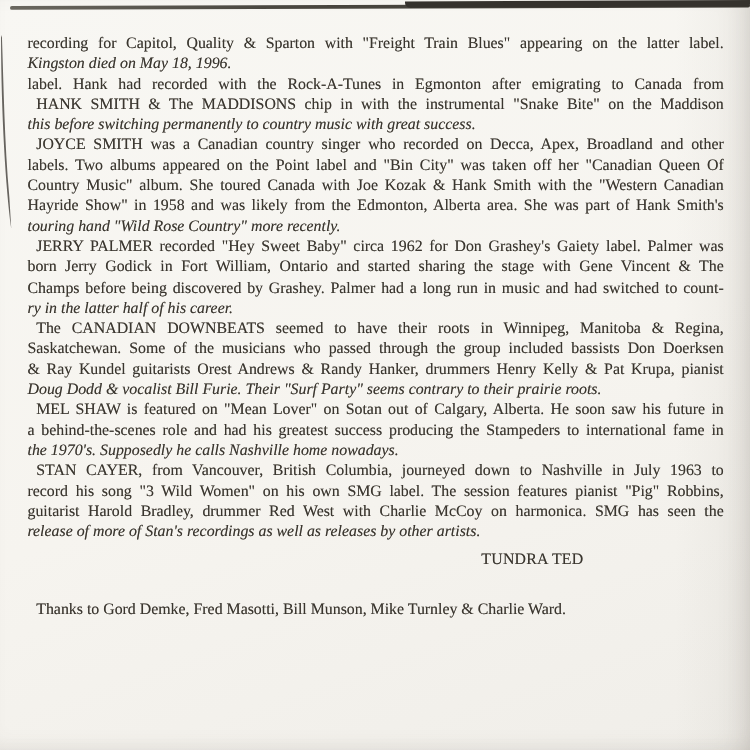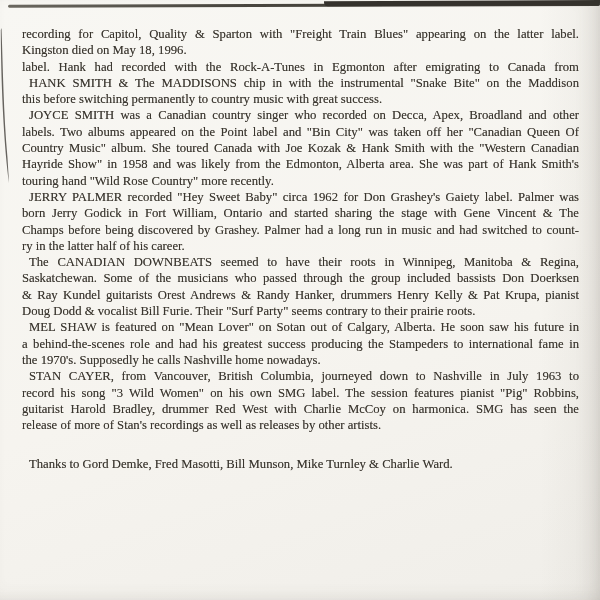--- a/index.html
+++ b/index.html
@@ -53,21 +53,21 @@
     width: 557px;
     font-size: 12.7px;
     line-height: 16.3px;
     text-shadow: 0 0 0.5px rgba(70,64,56,0.55);
   }
   .para { margin: 0; }
   .line {
     text-align: justify;
     text-align-last: justify;
   }
-  .line.last { text-align-last: left; }
+  .line.last { text-align-last: left; font-style: italic; }
   .line.first-indent { text-indent: 7px; }
   .signature {
     margin-top: 6px;
     margin-left: 363px;
     letter-spacing: 0.2px;
   }
   .credits {
     margin-top: 23px;
     text-indent: 7px;
   }
@@ -119,16 +119,17 @@
           <div class="line">a behind-the-scenes role and had his greatest success producing the Stampeders to international fame in</div>
           <div class="line last">the 1970's. Supposedly he calls Nashville home nowadays.</div>
         </div>
         <div class="para">
           <div class="line first-indent">STAN CAYER, from Vancouver, British Columbia, journeyed down to Nashville in July 1963 to</div>
           <div class="line">record his song "3 Wild Women" on his own SMG label. The session features pianist "Pig" Robbins,</div>
           <div class="line">guitarist Harold Bradley, drummer Red West with Charlie McCoy on harmonica. SMG has seen the</div>
           <div class="line last">release of more of Stan's recordings as well as releases by other artists.</div>
         </div>
       </div>
+    <div class="signature">TUNDRA TED</div>
     <div class="credits">Thanks to Gord Demke, Fred Masotti, Bill Munson, Mike Turnley &amp; Charlie Ward.</div>
   </div>
 
 </div>
 
 </body></html>

